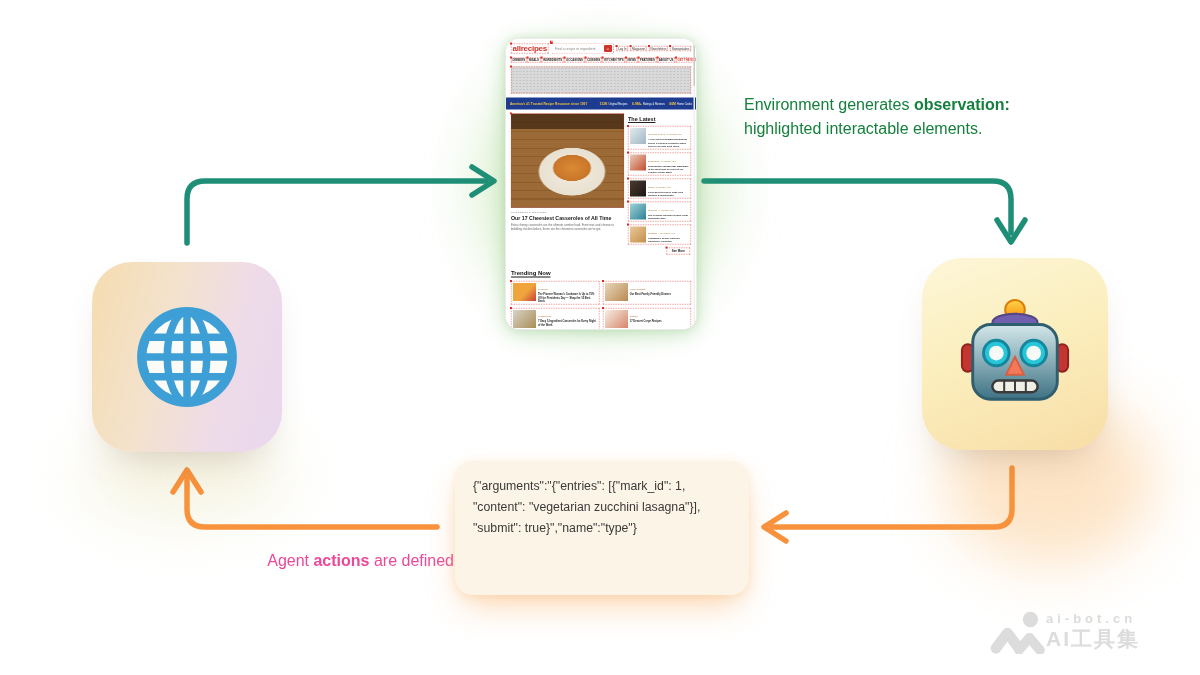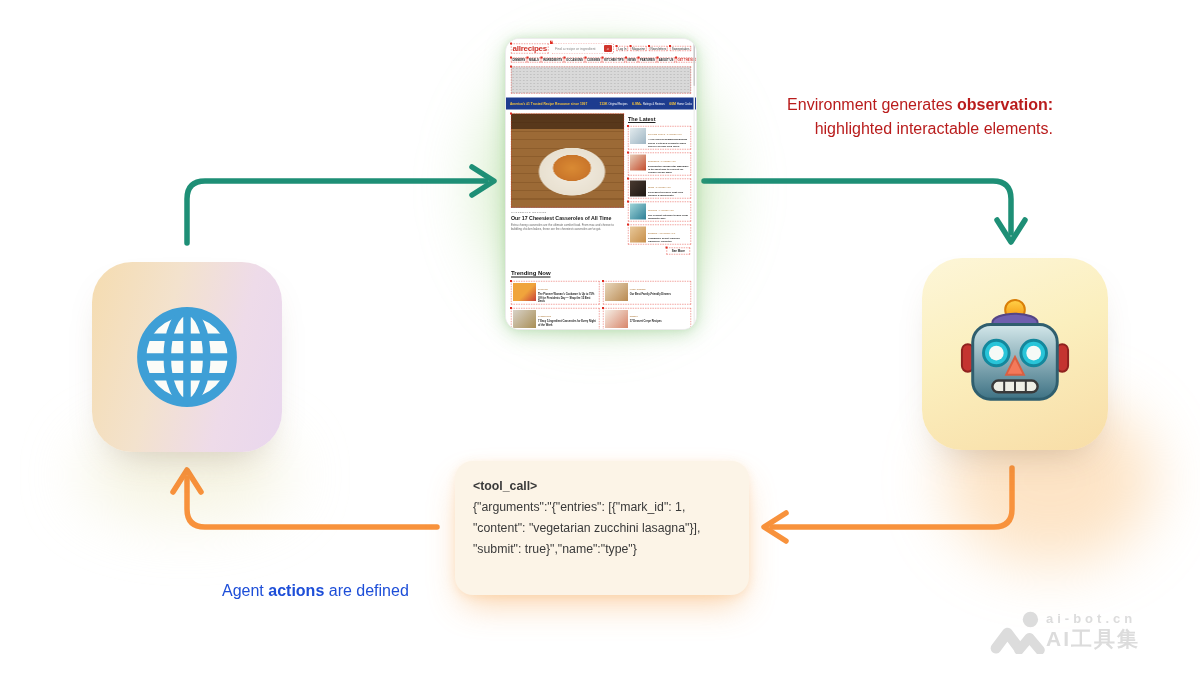--- a/index.html
+++ b/index.html
@@ -18,22 +18,22 @@
   .icon-card{position:absolute;z-index:2;border-radius:40px;display:flex;align-items:center;justify-content:center;
     box-shadow:0 18px 38px -20px rgba(110,80,50,.35);}
   #globe-card{left:92px;top:262px;width:190px;height:190px;
     background:linear-gradient(105deg,#f5dcb0 0%,#f3e2cd 38%,#eedbе9 60%,#ecd9ec 78%,#e9d9ef 100%);
     background:linear-gradient(105deg,#f5dcb0 0%,#f3e2cd 38%,#eedbe9 70%,#e9d7ee 100%);}
   #robot-card{left:922px;top:258px;width:186px;height:192px;
     background:linear-gradient(160deg,#fdf6d8 0%,#fbefbe 45%,#f8dda7 100%);}
 
   
   .caption{position:absolute;z-index:2;font-size:16px;line-height:24px;}
-  #observation-caption{left:723px;top:93px;width:330px;color:#b91c1c;text-align:right;}
-  #action-caption{left:222px;top:579px;width:232px;color:#1d4ed8;text-align:left;}
+  #observation-caption{left:744px;top:93px;width:330px;color:#15803d;text-align:left;}
+  #action-caption{left:222px;top:549px;width:232px;color:#ec4899;text-align:right;}
   .caption b{font-weight:bold;}
 
   
   #tool-call-box{position:absolute;z-index:2;left:455px;top:461px;width:258px;min-height:104px;
     background:#fcf4e7;border-radius:18px;padding:15px 18px;
     box-shadow:0 16px 34px -8px rgba(246,158,66,.45),0 2px 10px rgba(246,158,66,.18);
     color:#3a3a3a;font-size:12.3px;line-height:21px;}
   #tool-call-box .tag-line{font-weight:bold;}
 
   
@@ -302,21 +302,20 @@
 <div class="caption" id="observation-caption">
   <div><span>Environment generates </span><b>observation:</b></div>
   <div>highlighted interactable elements.</div>
 </div>
 
 <div class="caption" id="action-caption">
   <div><span>Agent </span><b>actions</b><span> are defined</span></div>
 </div>
 
 <div id="tool-call-box">
-  <div class="tag-line">&lt;tool_call&gt;</div>
   <div>{"arguments":"{"entries": [{"mark_id": 1,</div>
   <div>"content": "vegetarian zucchini lasagna"}],</div>
   <div>"submit": true}","name":"type"}</div>
 </div>
 
 <div id="watermark">
   <svg width="58" height="46" viewBox="0 0 60 48">
     <circle cx="44" cy="12" r="8" fill="#dcdcdc"></circle>
     <path d="M8 42 L20 26 L32 42" stroke="#dcdcdc" stroke-width="11" fill="none" stroke-linecap="round" stroke-linejoin="round"></path>
     <path d="M32 44 L43 31 L54 44" stroke="#dcdcdc" stroke-width="10" fill="none" stroke-linecap="round" stroke-linejoin="round"></path>

